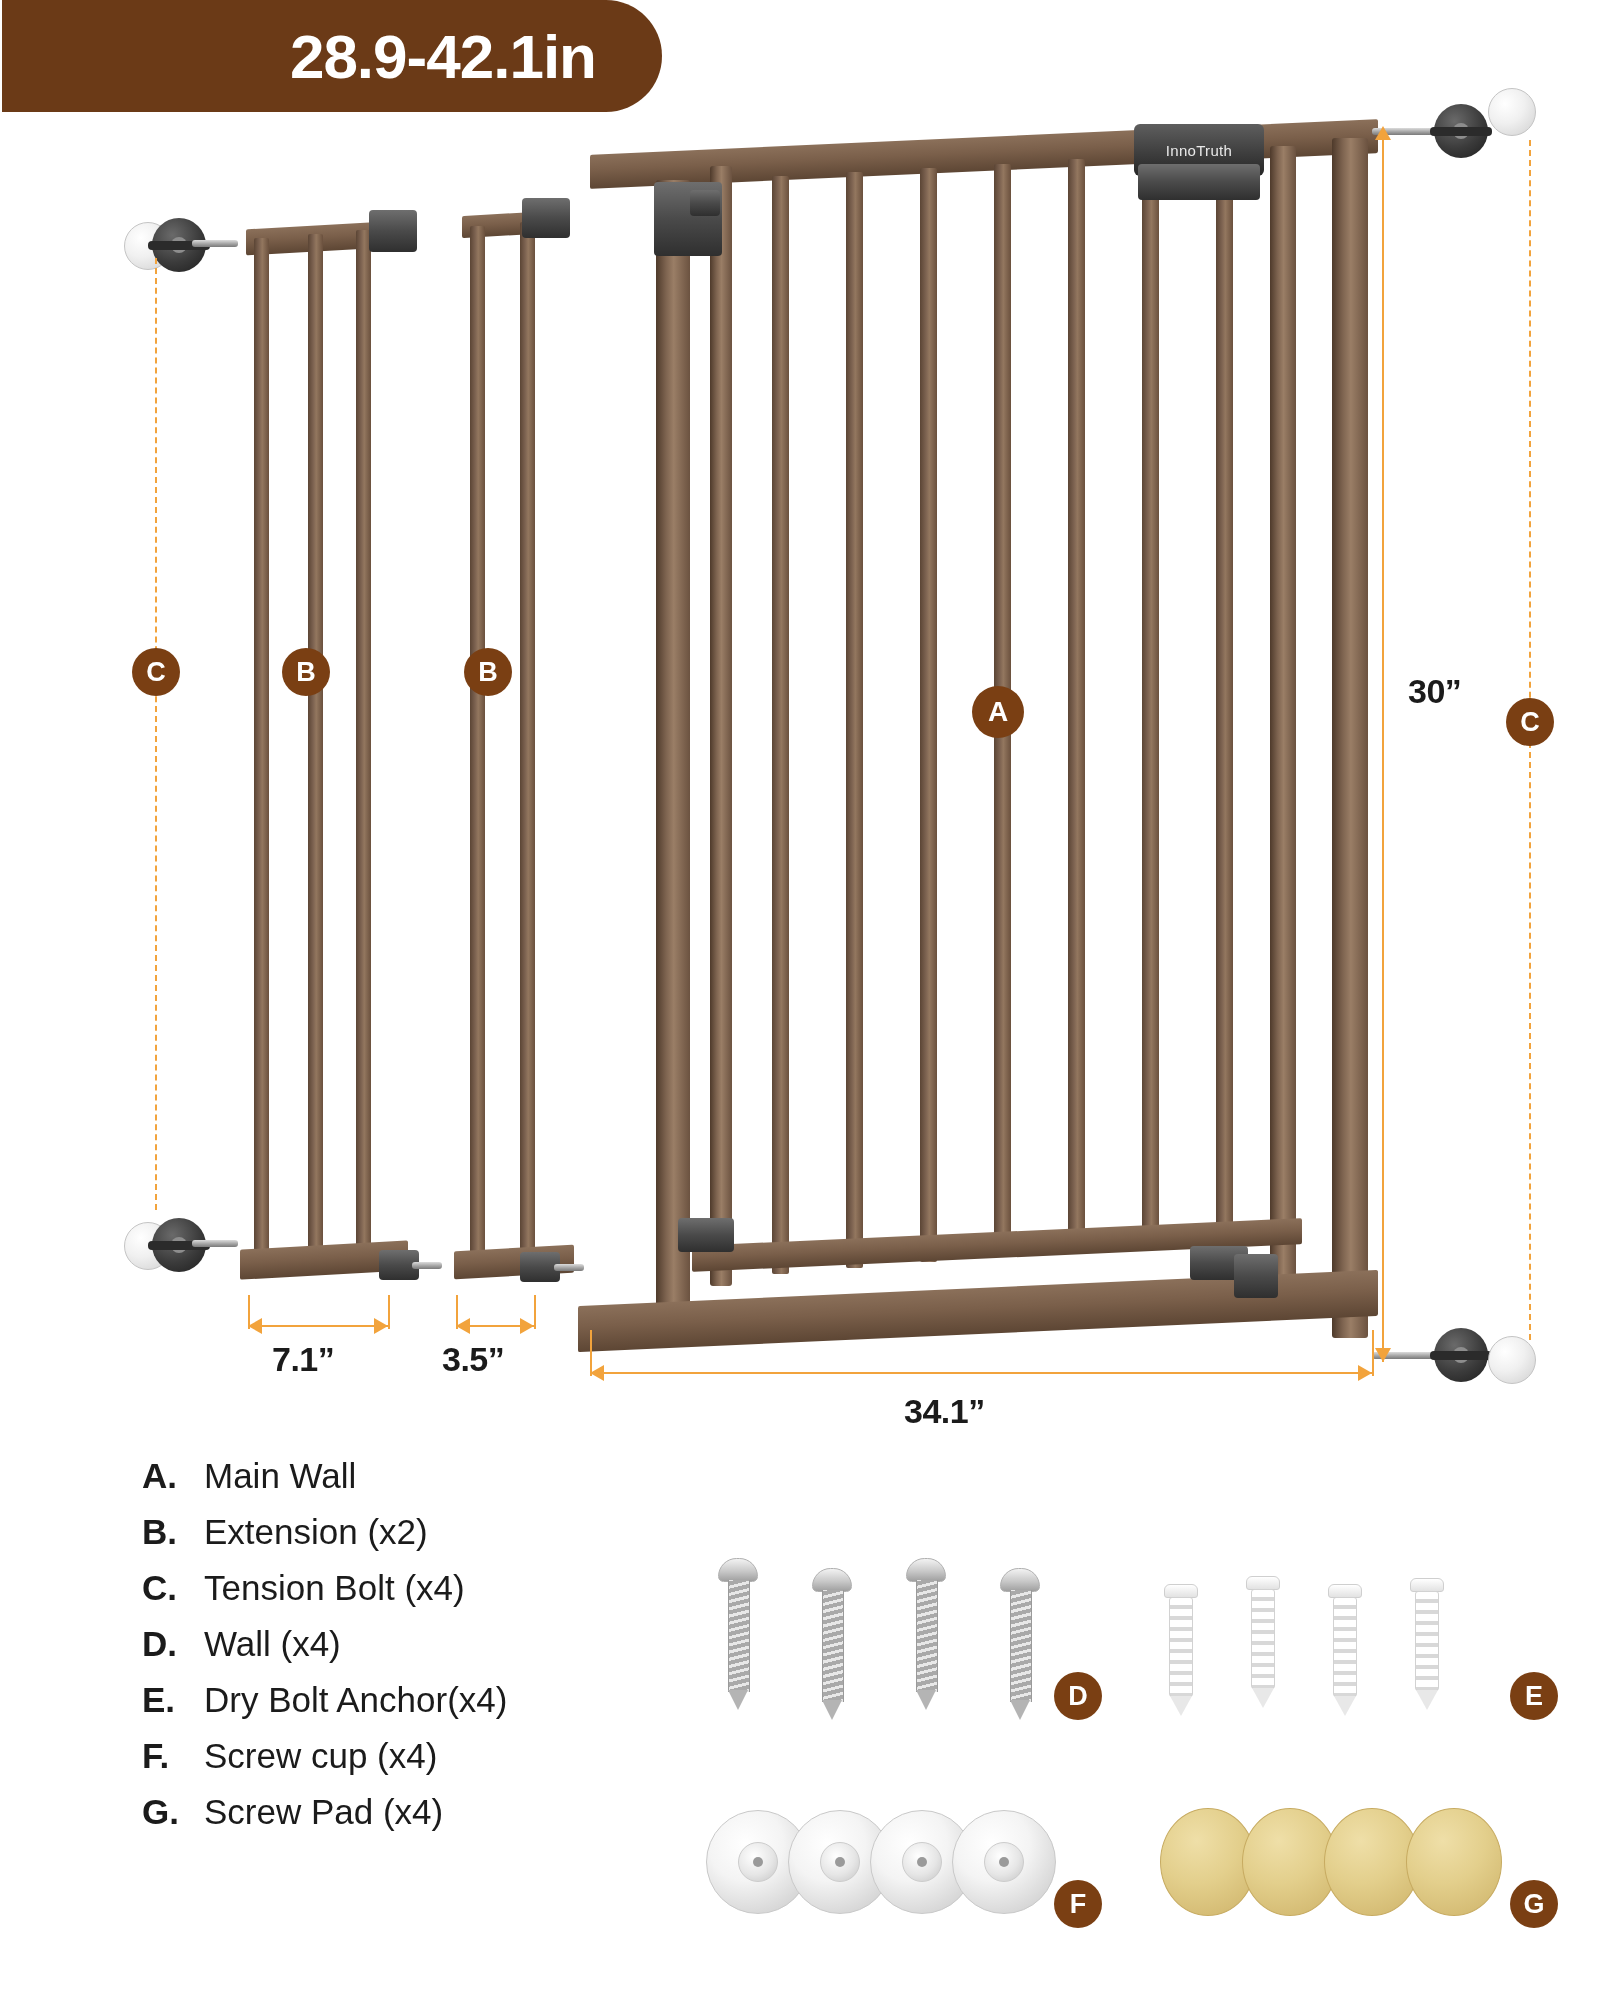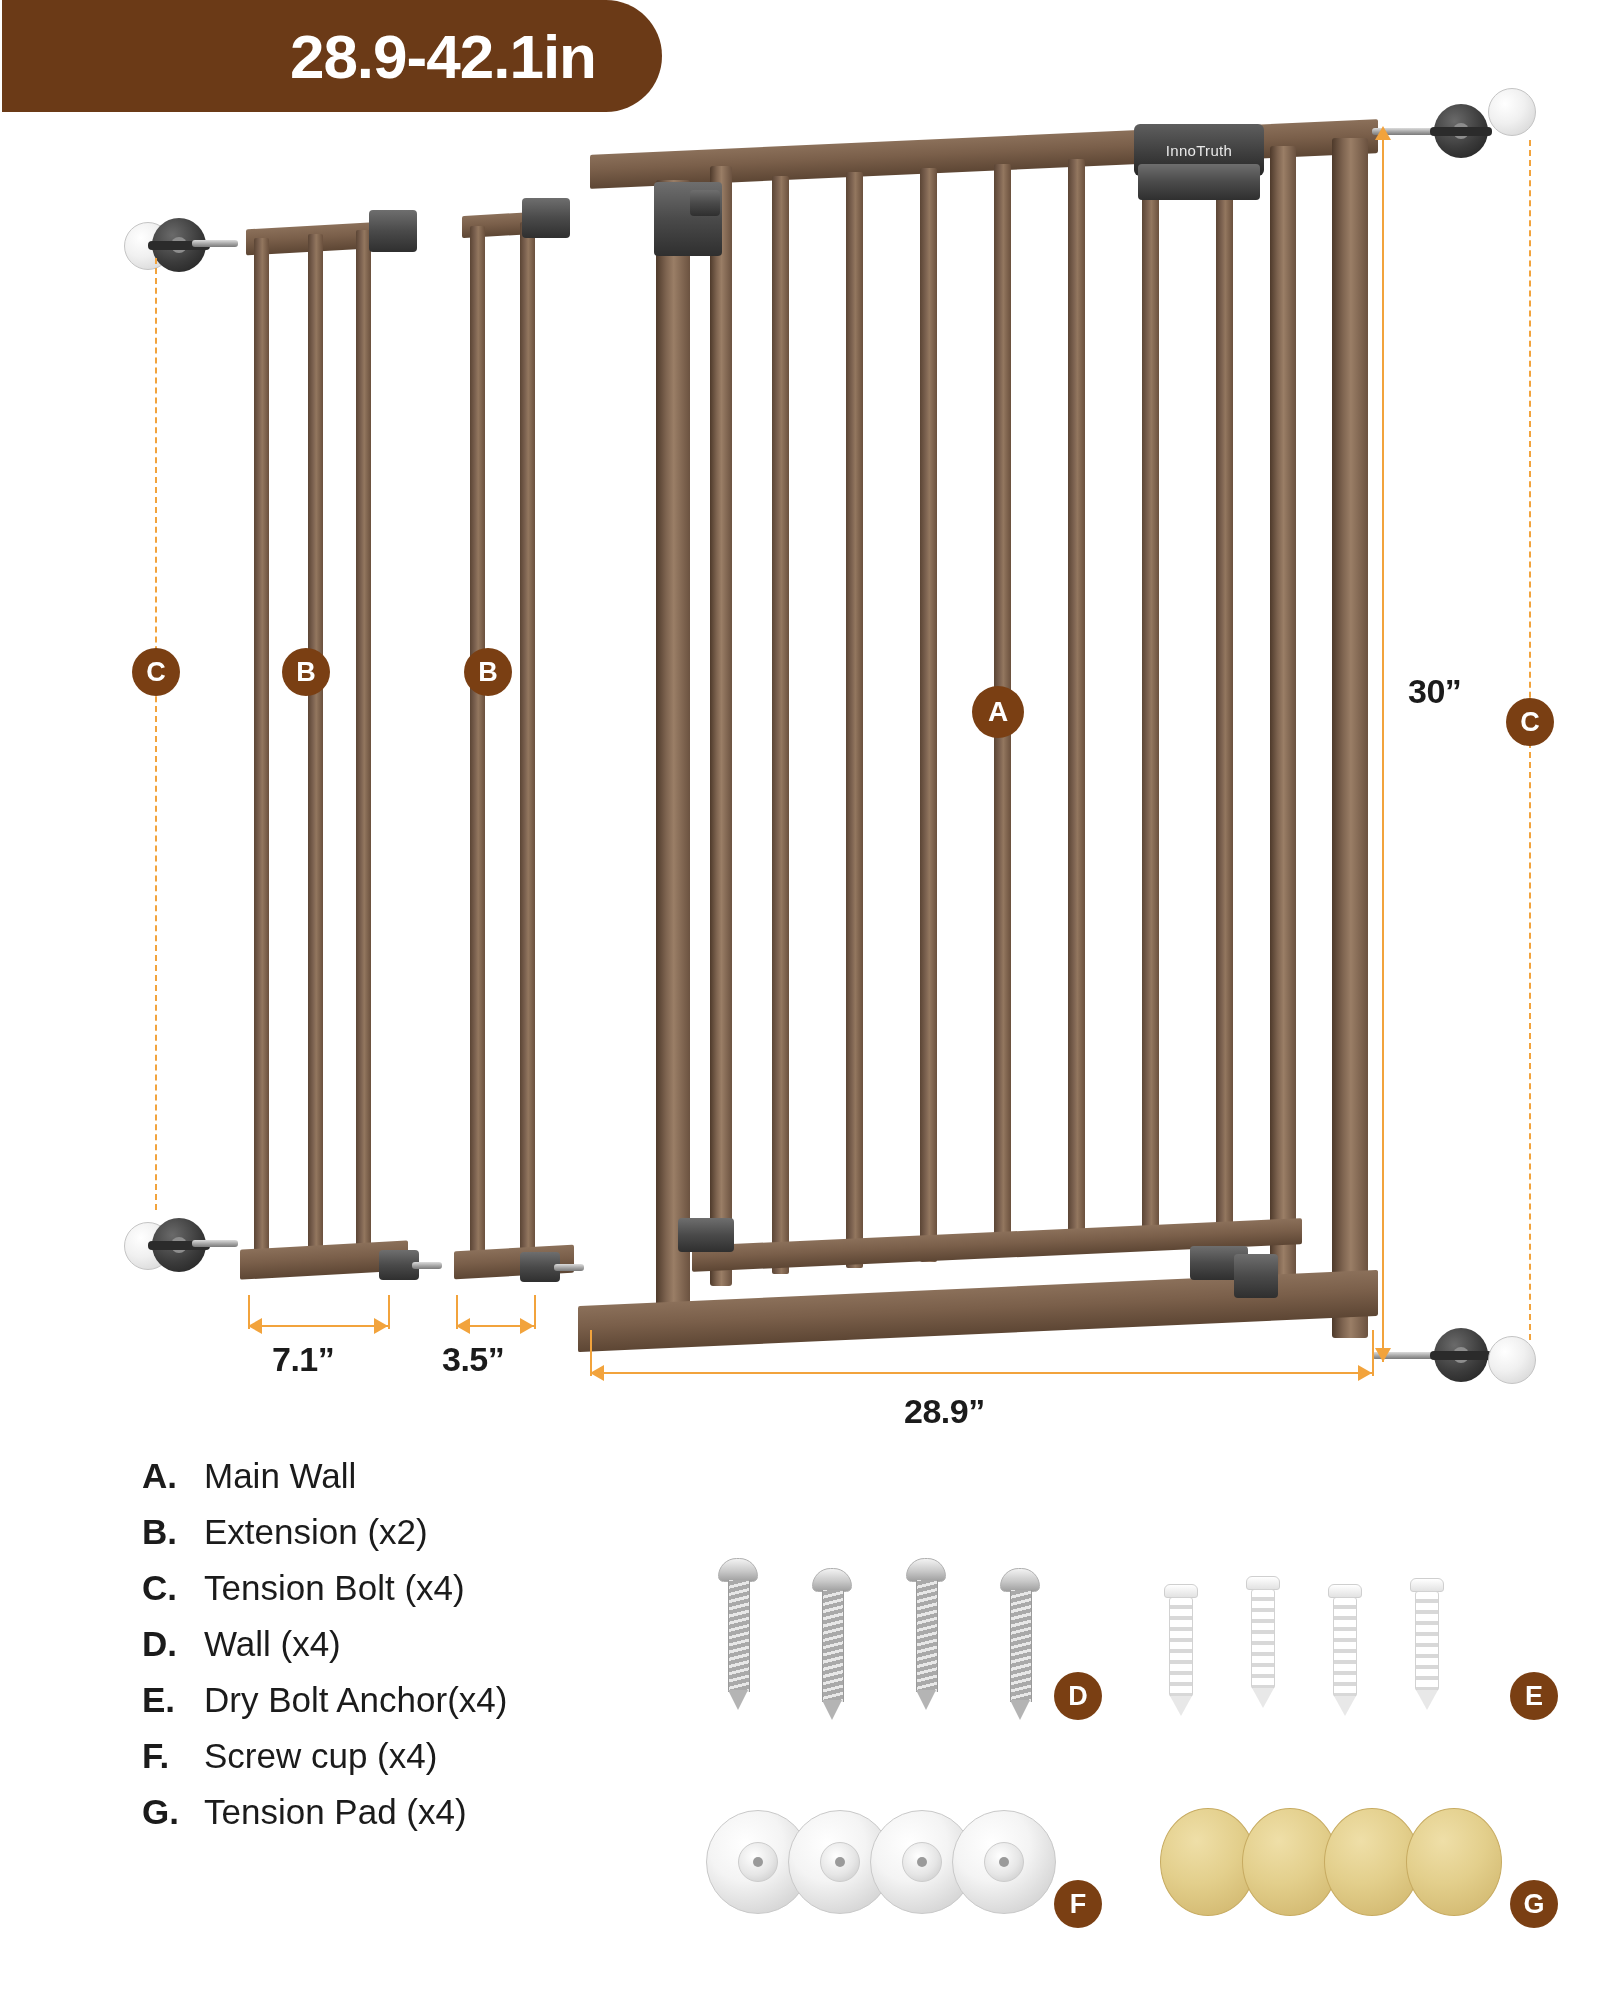--- a/index.html
+++ b/index.html
@@ -395,21 +395,21 @@
   <div class="dimline-v-solid" style="left:1340px; top:128px; height:1234px;"></div>
   <div class="arrow arrow-up" style="left:1333px; top:126px;"></div>
   <div class="arrow arrow-down" style="left:1333px; top:1348px;"></div>
   <div class="dim-label" style="left:1366px; top:672px;">30”</div>
 
   <div class="dimline-h-solid" style="left:548px; top:1372px; width:782px;"></div>
   <div class="tick-v" style="left:548px; top:1330px; height:46px;"></div>
   <div class="tick-v" style="left:1330px; top:1330px; height:46px;"></div>
   <div class="arrow arrow-left" style="left:548px; top:1365px;"></div>
   <div class="arrow arrow-right" style="left:1316px; top:1365px;"></div>
-  <div class="dim-label" style="left:862px; top:1392px;">28.9”</div>
+  <div class="dim-label" style="left:862px; top:1392px;">34.1”</div>
 
   <div class="legend">
     <div class="legend-row">
       <span class="legend-key">A.</span>
       <span class="legend-text">Main Wall</span>
     </div>
     <div class="legend-row">
       <span class="legend-key">B.</span>
       <span class="legend-text">Extension (x2)</span>
     </div>
@@ -424,21 +424,21 @@
     <div class="legend-row">
       <span class="legend-key">E.</span>
       <span class="legend-text">Dry Bolt Anchor(x4)</span>
     </div>
     <div class="legend-row">
       <span class="legend-key">F.</span>
       <span class="legend-text">Screw cup (x4)</span>
     </div>
     <div class="legend-row">
       <span class="legend-key">G.</span>
-      <span class="legend-text">Tension Pad (x4)</span>
+      <span class="legend-text">Screw Pad (x4)</span>
     </div>
   </div>
 
   <div class="part-group" style="left:660px; top:1548px; width:400px; height:190px;">
     <div class="screw" style="left:16px; top:10px;">
       <div class="head"></div>
       <div class="shaft"></div>
       <div class="tip"></div>
     </div>
     <div class="screw" style="left:110px; top:20px;">

